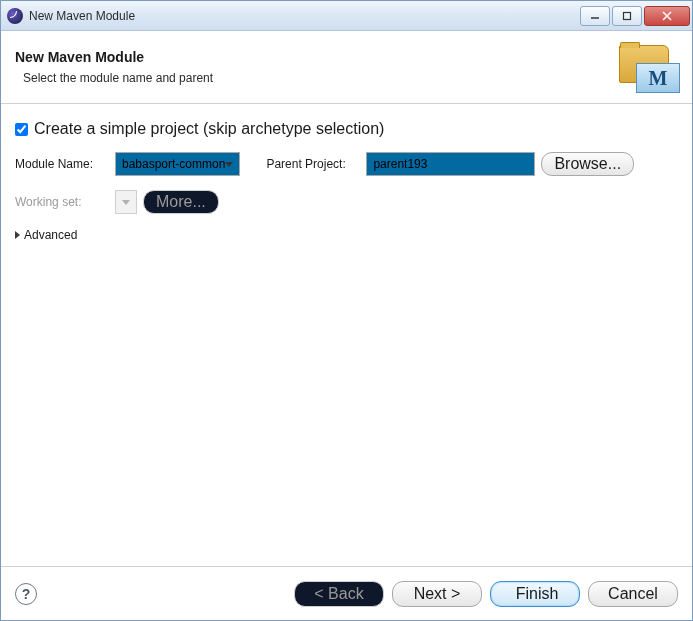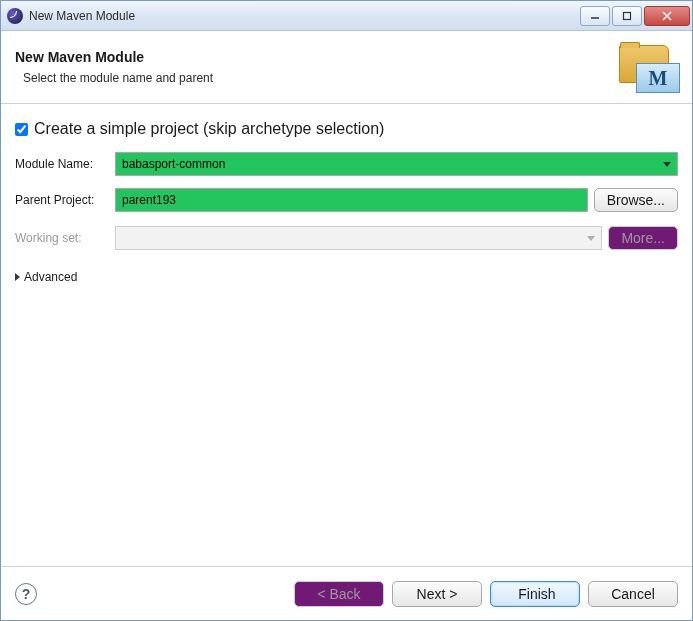--- a/index.html
+++ b/index.html
@@ -113,21 +113,21 @@
     .form-row { display: flex; align-items: center; gap: 6px; }
     .form-row .lbl { width: 94px; font-size: 12px; color: #1a1a1a; }
     .form-row .lbl.disabled { color: #9a9a9a; }
     .text-input, .combo {
       flex: 1;
       height: 24px;
       border: 1px solid #a8a8a8;
       padding: 2px 6px;
       font-size: 12px;
       font-family: inherit;
-      background: #22c55e;
+      background: #0369a1;
     }
     .combo {
       display: flex; align-items: center; justify-content: space-between;
     }
     .combo .arrow {
       width: 0; height: 0;
       border-left: 4px solid transparent;
       border-right: 4px solid transparent;
       border-top: 5px solid #333;
     }
@@ -135,39 +135,39 @@
       background: #f2f2f2;
       color: #9a9a9a;
       border-color: #cfcfcf;
     }
     .combo.disabled .arrow { border-top-color: #b0b0b0; }
     .btn {
       height: 24px;
       padding: 0 12px;
       border: 1px solid #a8a8a8;
       background: linear-gradient(to bottom, #fcfcfc 0%, #e6e6e6 100%);
-      font-size: 14px;
-      border-radius: 5px;
+      font-size: 16px;
+      border-radius: 11px;
       font-family: inherit;
       display: flex;
       align-items: center;
       justify-content: center;
       color: #1a1a1a;
       min-width: 60px;
     }
     .btn.disabled {
       color: #9a9a9a;
-      background: #701a75;
+      background: #0f172a;
       border-color: #cfcfcf;
     }
     .expander {
       display: flex; align-items: center; gap: 4px;
       font-size: 12px; color: #1a1a1a;
       cursor: default;
-      margin-top: 6px;
+      margin-top: 0;
     }
     .expander .tri {
       width: 0; height: 0;
       border-top: 4px solid transparent;
       border-bottom: 4px solid transparent;
       border-left: 5px solid #3a3a3a;
     }
     .footer {
       border-top: 1px solid #d0d0d0;
       height: 54px;
@@ -187,21 +187,21 @@
     }
     .footer-spacer { flex: 1; }
     .footer-btns { display: flex; gap: 8px; }
     .footer-btns .btn { width: 90px; height: 26px; }
     .btn.default {
       border: 1.5px solid #3a8fd6;
       box-shadow: 0 0 2px #6db2e8 inset;
       background: linear-gradient(to bottom, #f0f8ff 0%, #d0e8f8 100%);
       padding-left: 16px;
     }
-    .group { display: flex; flex-direction: column; gap: 12px; }
+    .group { display: flex; flex-direction: row; gap: 26px; }
   </style>
 </head>
 <body>
 
 <div class="window">
 
   <div class="titlebar">
     <div class="titlebar-icon"></div>
     <div class="titlebar-title">New Maven Module</div>
     <div class="win-controls">

